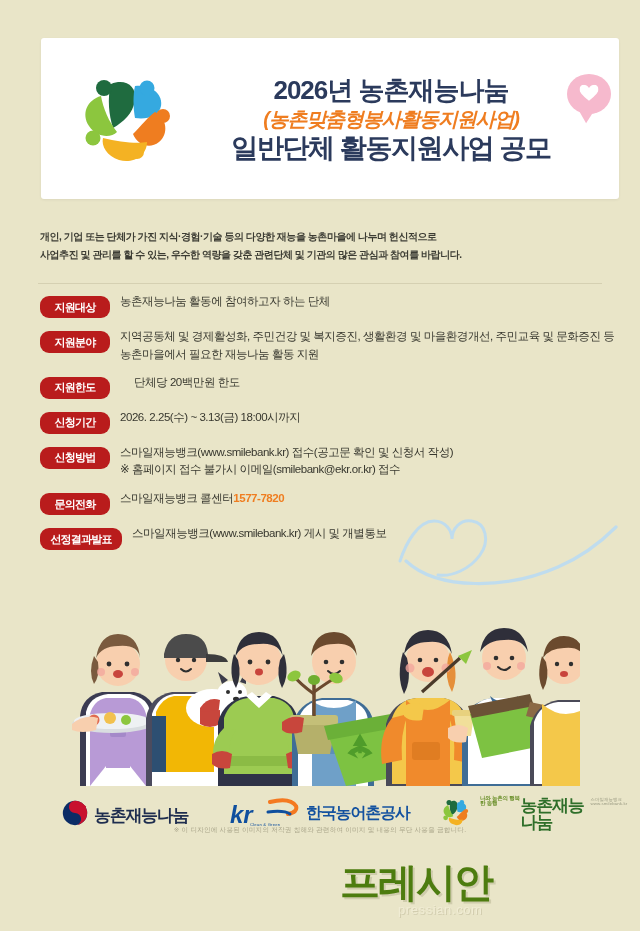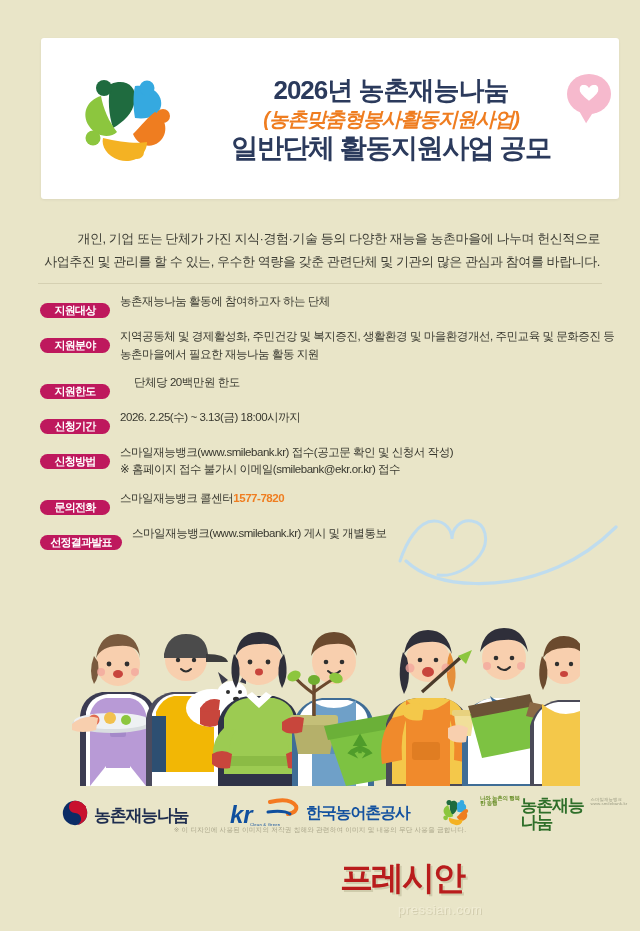--- a/index.html
+++ b/index.html
@@ -50,37 +50,37 @@
     transform:rotate(8deg);
   }
   .bubble .hrt {
     position:absolute; left:50%; top:50%; transform:translate(-50%,-55%);
     width:19px; height:17px;
   }
 
   
   .intro {
     position:absolute; left:40px; top:228px; width:560px;
-    text-align:right; color:#3d3d34;
-    font-size:13px; line-height:1.75; letter-spacing:-0.45px;
+    text-align:left; color:#3d3d34;
+    font-size:10px; line-height:1.75; letter-spacing:-0.45px;font-weight:bold;
   }
   .rule {
     position:absolute; left:38px; top:283px; width:564px; height:1px;
     background:rgba(120,115,80,0.18);
   }
 
   
   .info { position:absolute; left:40px; top:292px; width:566px; }
   .row { display:flex; align-items:flex-start; margin-bottom:9px; }
   .badge {
-    flex:0 0 auto; min-width:70px; height:15px; border-radius:9px;
-    background:#be185d; color:#ffffff;
+    flex:0 0 auto; min-width:70px; height:22px; border-radius:9px;
+    background:#b91c1c; color:#ffffff;
     font-size:11px; font-weight:bold; letter-spacing:-0.8px;
     display:flex; align-items:center; justify-content:center;
-    padding:0 8px; margin-right:10px; margin-top:11px;
+    padding:0 8px; margin-right:10px; margin-top:4px;
   }
   .badge.wide { min-width:82px; }
   .val {
     flex:1 1 auto; color:#37372e; font-size:11.5px;
     line-height:1.55; letter-spacing:-0.45px; padding-top:1px;
   }
   .val .ln { display:block; white-space:nowrap; }
   .phone { color:#ef7d20; font-weight:bold; }
 
   
@@ -107,23 +107,23 @@
     position:absolute; left:0; top:826px; width:640px; text-align:center;
     font-size:6.6px; color:#a9a58a; letter-spacing:0.2px;
   }
 
   
   .watermark {
     position:absolute; left:340px; top:862px; width:280px; height:62px;
     pointer-events:none;
   }
   .wm-kr {
-    font-size:33px; font-weight:bold; color:#b91c1c; letter-spacing:-2px;
+    font-size:40px; font-weight:bold; color:#4d7c0f; letter-spacing:-2px;
     text-shadow:2px 2px 0 rgba(150,145,110,0.30);
-    line-height:1; white-space:nowrap;font-family:Liberation Serif, serif;
+    line-height:1; white-space:nowrap;
   }
   .wm-en {
     position:absolute; left:58px; top:40px;
     font-size:13px; color:#f0ecd4; letter-spacing:0.6px;
     text-shadow:1px 1px 0 rgba(150,145,110,0.28);
   }
 </style>
 </head>
 <body>
 

